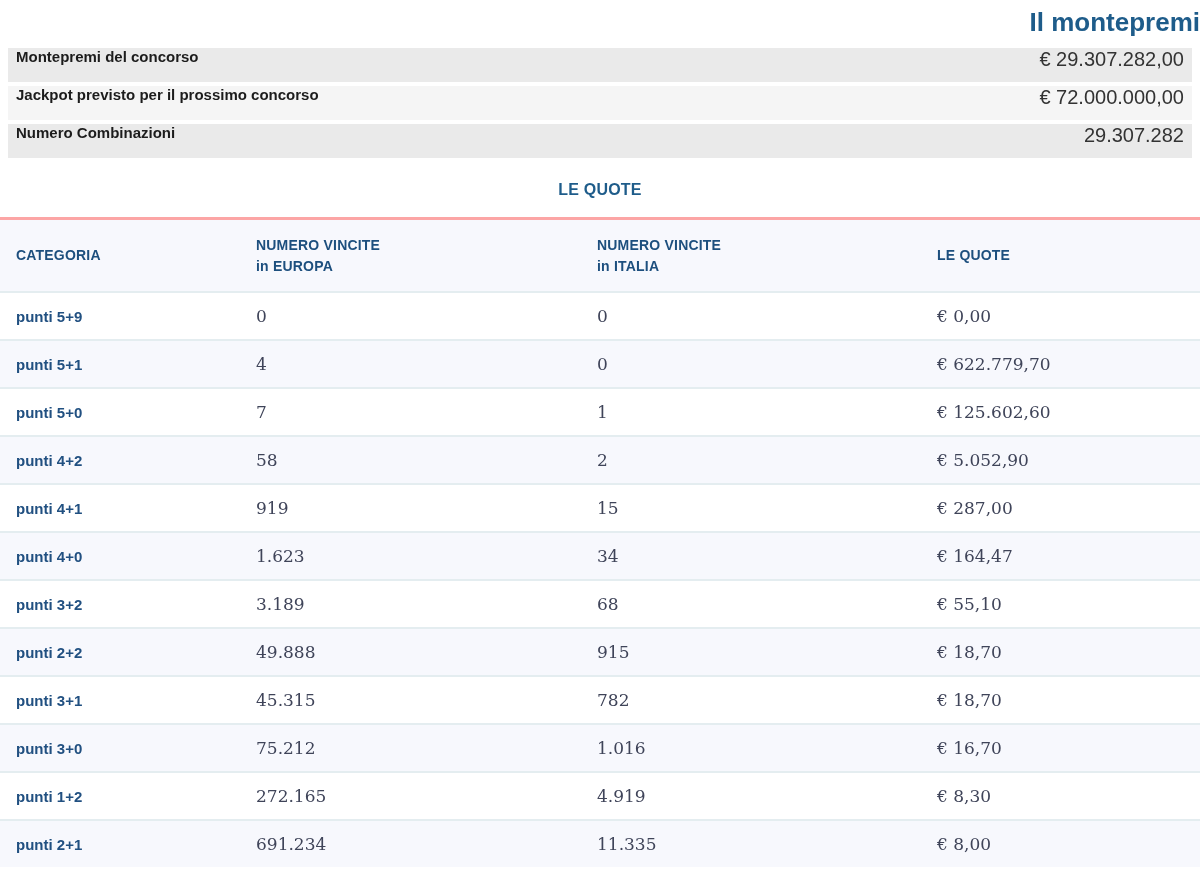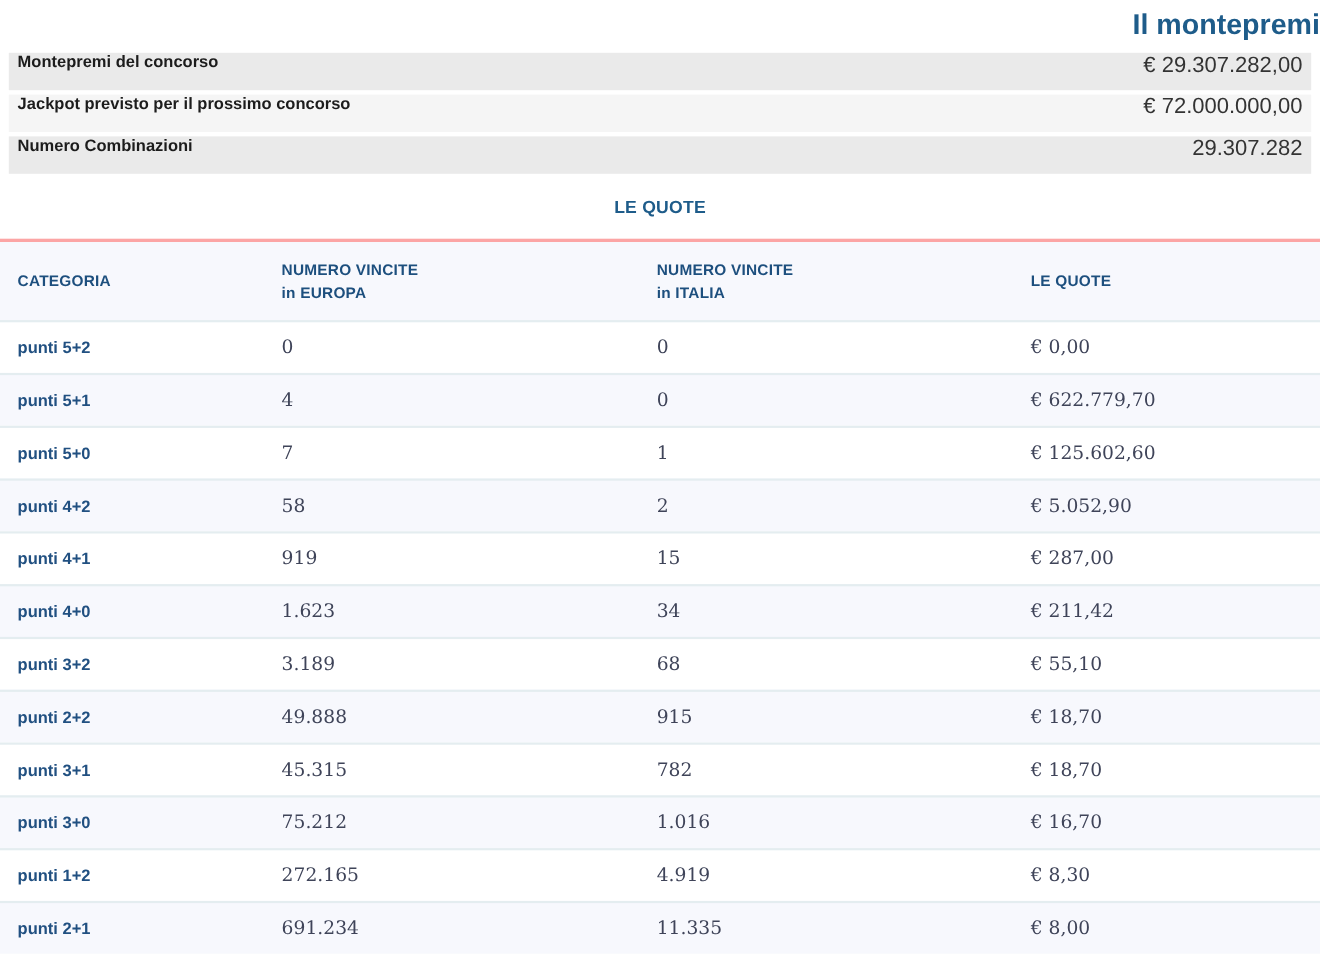--- a/index.html
+++ b/index.html
@@ -128,21 +128,21 @@
       <div class="th">
         <span>NUMERO VINCITE</span><br>
         <span>in ITALIA</span>
       </div>
       <div class="th">
         <span>LE QUOTE</span>
       </div>
     </div>
     <div id="tbody">
         <div class="tr">
-          <div class="td-category">punti 5+2</div>
+          <div class="td-category">punti 5+9</div>
           <div class="td-num">0</div>
           <div class="td-num">0</div>
           <div class="td-num">€ 0,00</div>
         </div>
         <div class="tr">
           <div class="td-category">punti 5+1</div>
           <div class="td-num">4</div>
           <div class="td-num">0</div>
           <div class="td-num">€ 622.779,70</div>
         </div>
@@ -161,21 +161,21 @@
         <div class="tr">
           <div class="td-category">punti 4+1</div>
           <div class="td-num">919</div>
           <div class="td-num">15</div>
           <div class="td-num">€ 287,00</div>
         </div>
         <div class="tr">
           <div class="td-category">punti 4+0</div>
           <div class="td-num">1.623</div>
           <div class="td-num">34</div>
-          <div class="td-num">€ 211,42</div>
+          <div class="td-num">€ 164,47</div>
         </div>
         <div class="tr">
           <div class="td-category">punti 3+2</div>
           <div class="td-num">3.189</div>
           <div class="td-num">68</div>
           <div class="td-num">€ 55,10</div>
         </div>
         <div class="tr">
           <div class="td-category">punti 2+2</div>
           <div class="td-num">49.888</div>

